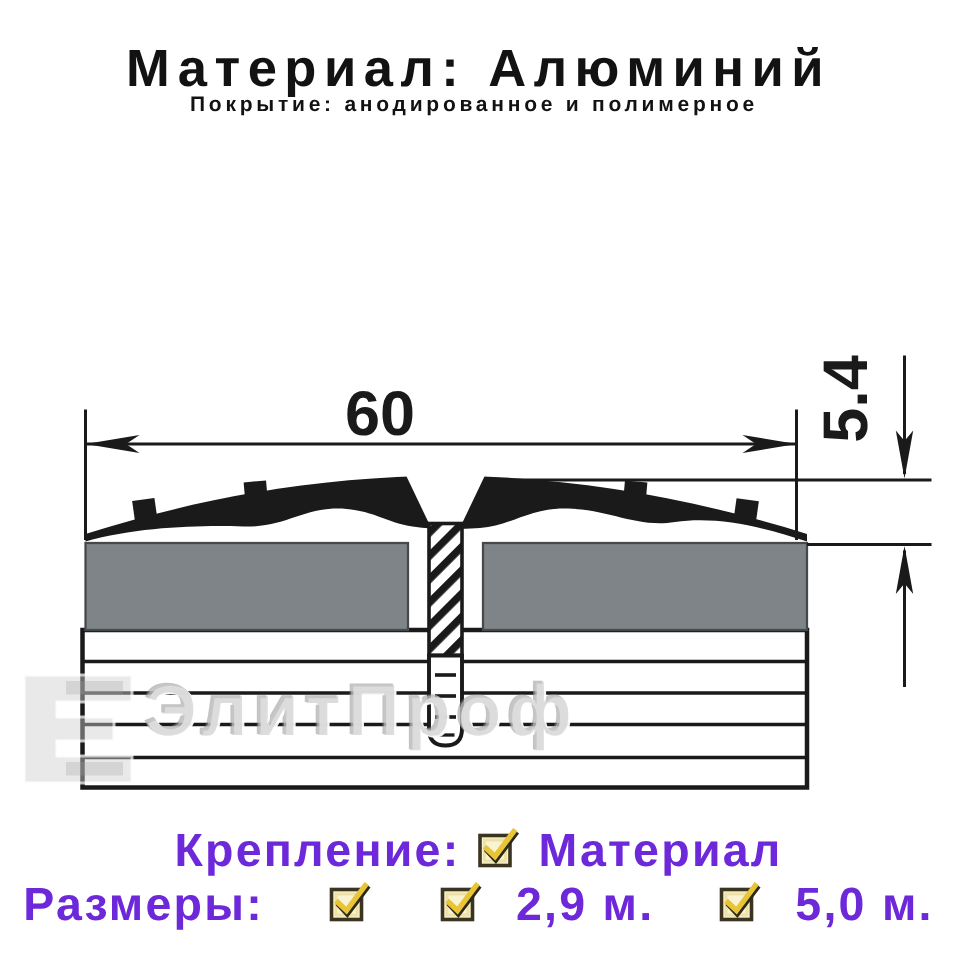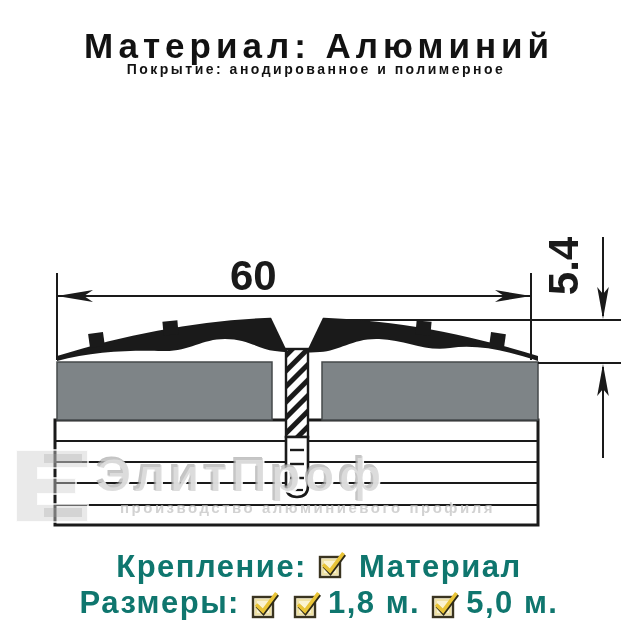--- a/index.html
+++ b/index.html
@@ -40,24 +40,24 @@
   }
   .wm-tagline{
     position:absolute;left:120px;top:499px;font-size:15px;font-weight:bold;letter-spacing:2.5px;
     color:rgba(195,195,195,.75);
     text-shadow:1px 1px 0 rgba(255,255,255,.9);
     white-space:nowrap;
   }
   
   .footer-line{
     position:absolute;left:0;width:638px;display:flex;align-items:center;justify-content:center;
-    font-size:31px;font-weight:bold;letter-spacing:1.5px;color:#0f766e;white-space:nowrap;
+    font-size:31px;font-weight:bold;letter-spacing:1.5px;color:#6d28d9;white-space:nowrap;
   }
   .footer-line.l1{top:549px;gap:10px;}
-  .footer-line.l2{top:585px;gap:4px;align-items:flex-end;}
+  .footer-line.l2{top:585px;gap:20px;}
   .cb{width:32px;height:32px;flex:0 0 auto;margin-top:-4px;}
   .gap-sm{display:inline-block;width:2px;}
 </style>
 </head>
 <body>
 
 <div class="stage">
 
   <div class="title">Материал: Алюминий</div>
   <div class="subtitle">Покрытие: анодированное и полимерное</div>
@@ -130,21 +130,20 @@
 
   <div class="watermark">
     <svg class="wm-logo" width="88" height="80" viewBox="0 0 88 80">
       <g fill="rgba(205,205,205,.55)" stroke="rgba(255,255,255,.9)" stroke-width="2">
         <path d="M8,4 H80 V22 H30 V32 H68 V48 H30 V58 H80 V76 H8 Z"></path>
       </g>
       <rect x="36" y="8" width="38" height="9" fill="rgba(170,170,170,.45)"></rect>
       <rect x="36" y="62" width="38" height="9" fill="rgba(170,170,170,.45)"></rect>
     </svg>
     <div class="wm-brand">ЭлитПроф</div>
-    <div class="wm-tagline">производство алюминиевого профиля</div>
   </div>
 
   <div class="footer-line l1">
     <span>Крепление:</span>
     <svg class="cb" viewBox="0 0 32 32">
       <rect x="3" y="8" width="20" height="20" fill="#faf3d2" stroke="#3a3420" stroke-width="2.4"></rect>
       <rect x="6" y="11" width="14" height="14" fill="none" stroke="#efe2a6" stroke-width="2"></rect>
       <path d="M7,17 L13.5,24 L27.5,5.5" fill="none" stroke="#2e2a18" stroke-width="3.8"></path>
       <path d="M6,15.5 L13,22 L26.5,4" fill="none" stroke="#e9c437" stroke-width="3.6"></path>
     </svg>
@@ -160,21 +159,21 @@
       <path d="M7,17 L13.5,24 L27.5,5.5" fill="none" stroke="#2e2a18" stroke-width="3.8"></path>
       <path d="M6,15.5 L13,22 L26.5,4" fill="none" stroke="#e9c437" stroke-width="3.6"></path>
     </svg>
     <span class="gap-sm"></span>
     <svg class="cb" viewBox="0 0 32 32">
       <rect x="3" y="8" width="20" height="20" fill="#faf3d2" stroke="#3a3420" stroke-width="2.4"></rect>
       <rect x="6" y="11" width="14" height="14" fill="none" stroke="#efe2a6" stroke-width="2"></rect>
       <path d="M7,17 L13.5,24 L27.5,5.5" fill="none" stroke="#2e2a18" stroke-width="3.8"></path>
       <path d="M6,15.5 L13,22 L26.5,4" fill="none" stroke="#e9c437" stroke-width="3.6"></path>
     </svg>
-    <span>1,8 м.</span>
+    <span>2,9 м.</span>
     <span class="gap-sm"></span>
     <svg class="cb" viewBox="0 0 32 32">
       <rect x="3" y="8" width="20" height="20" fill="#faf3d2" stroke="#3a3420" stroke-width="2.4"></rect>
       <rect x="6" y="11" width="14" height="14" fill="none" stroke="#efe2a6" stroke-width="2"></rect>
       <path d="M7,17 L13.5,24 L27.5,5.5" fill="none" stroke="#2e2a18" stroke-width="3.8"></path>
       <path d="M6,15.5 L13,22 L26.5,4" fill="none" stroke="#e9c437" stroke-width="3.6"></path>
     </svg>
     <span>5,0 м.</span>
   </div>
 

